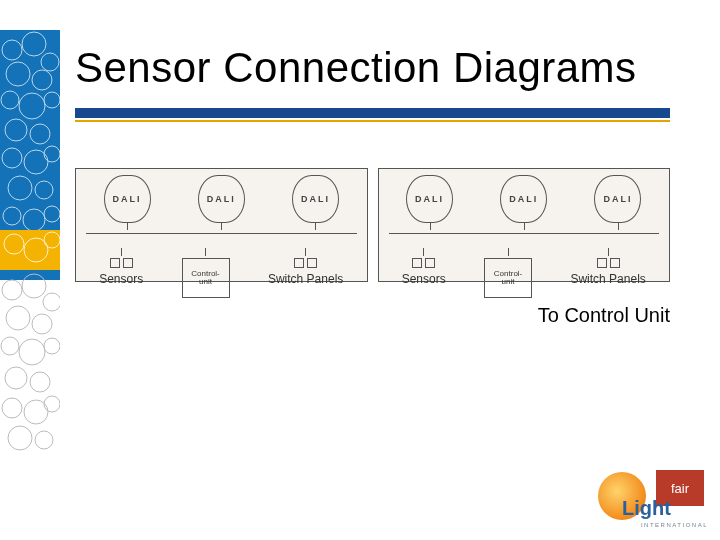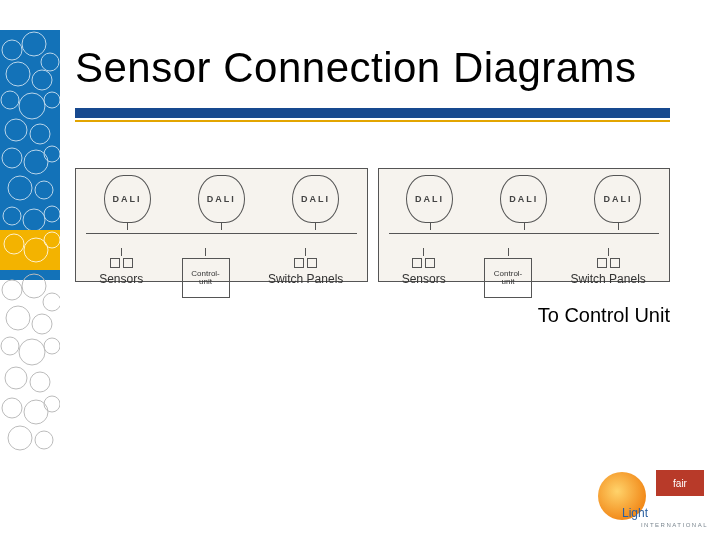--- a/index.html
+++ b/index.html
@@ -88,22 +88,22 @@
     left: 75px;
     top: 304px;
     width: 595px;
     display: flex;
   }
   .captions > div { flex: 1; text-align: right; font-size: 20px; color: #000; }
 
   
   .logo { position: absolute; right: 16px; bottom: 14px; width: 110px; height: 56px; }
   .logo .sun { position: absolute; left: 4px; bottom: 6px; width: 48px; height: 48px; border-radius: 50%; background: radial-gradient(circle at 40% 40%, #ffd36b, #f28b1b 70%); }
-  .logo .box { position: absolute; right: 0; top: 0; width: 48px; height: 26px; background: #b83a29; color: #fff; font-size: 10px; display: flex; align-items: center; justify-content: center; }
-  .logo .light-text { position: absolute; left: 28px; bottom: 6px; font-size: 12px; color: #2a5fa0; font-weight: normal; }
+  .logo .box { position: absolute; right: 0; top: 0; width: 48px; height: 36px; background: #b83a29; color: #fff; font-size: 13px; display: flex; align-items: center; justify-content: center; }
+  .logo .light-text { position: absolute; left: 28px; bottom: 6px; font-size: 20px; color: #2a5fa0; font-weight: bold; }
   .logo .intl { position: absolute; right: -4px; bottom: -2px; font-size: 6px; letter-spacing: 1.5px; color: #7a868f; }
 </style>
 </head>
 <body>
 
 <div class="slide">
 
   <svg class="left-deco" viewBox="0 0 60 480">
     <rect x="0" y="0" width="60" height="250" fill="#1372b8"></rect>
     <g fill="none" stroke="#ffffff" stroke-width="1" opacity="0.7">

